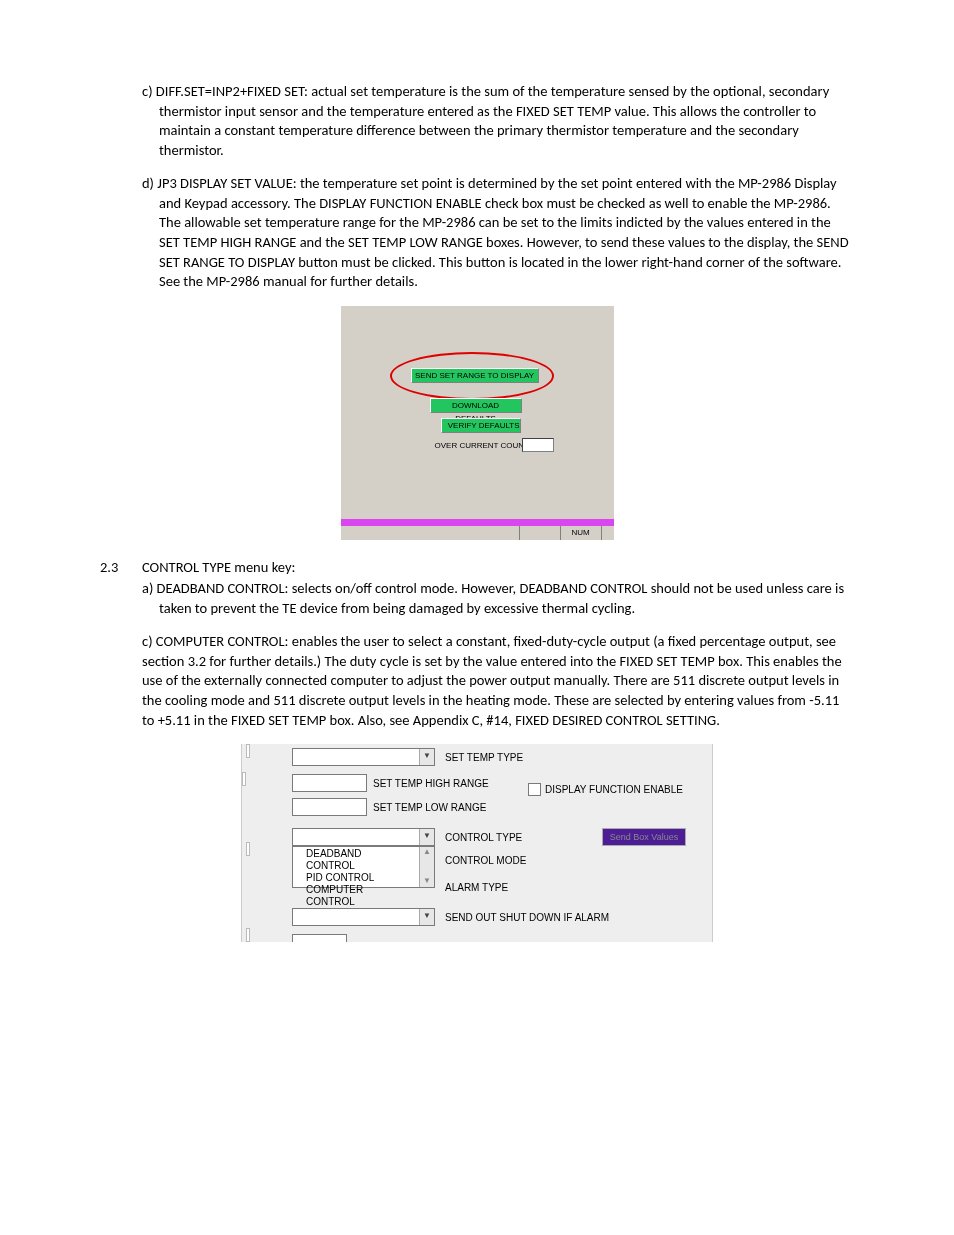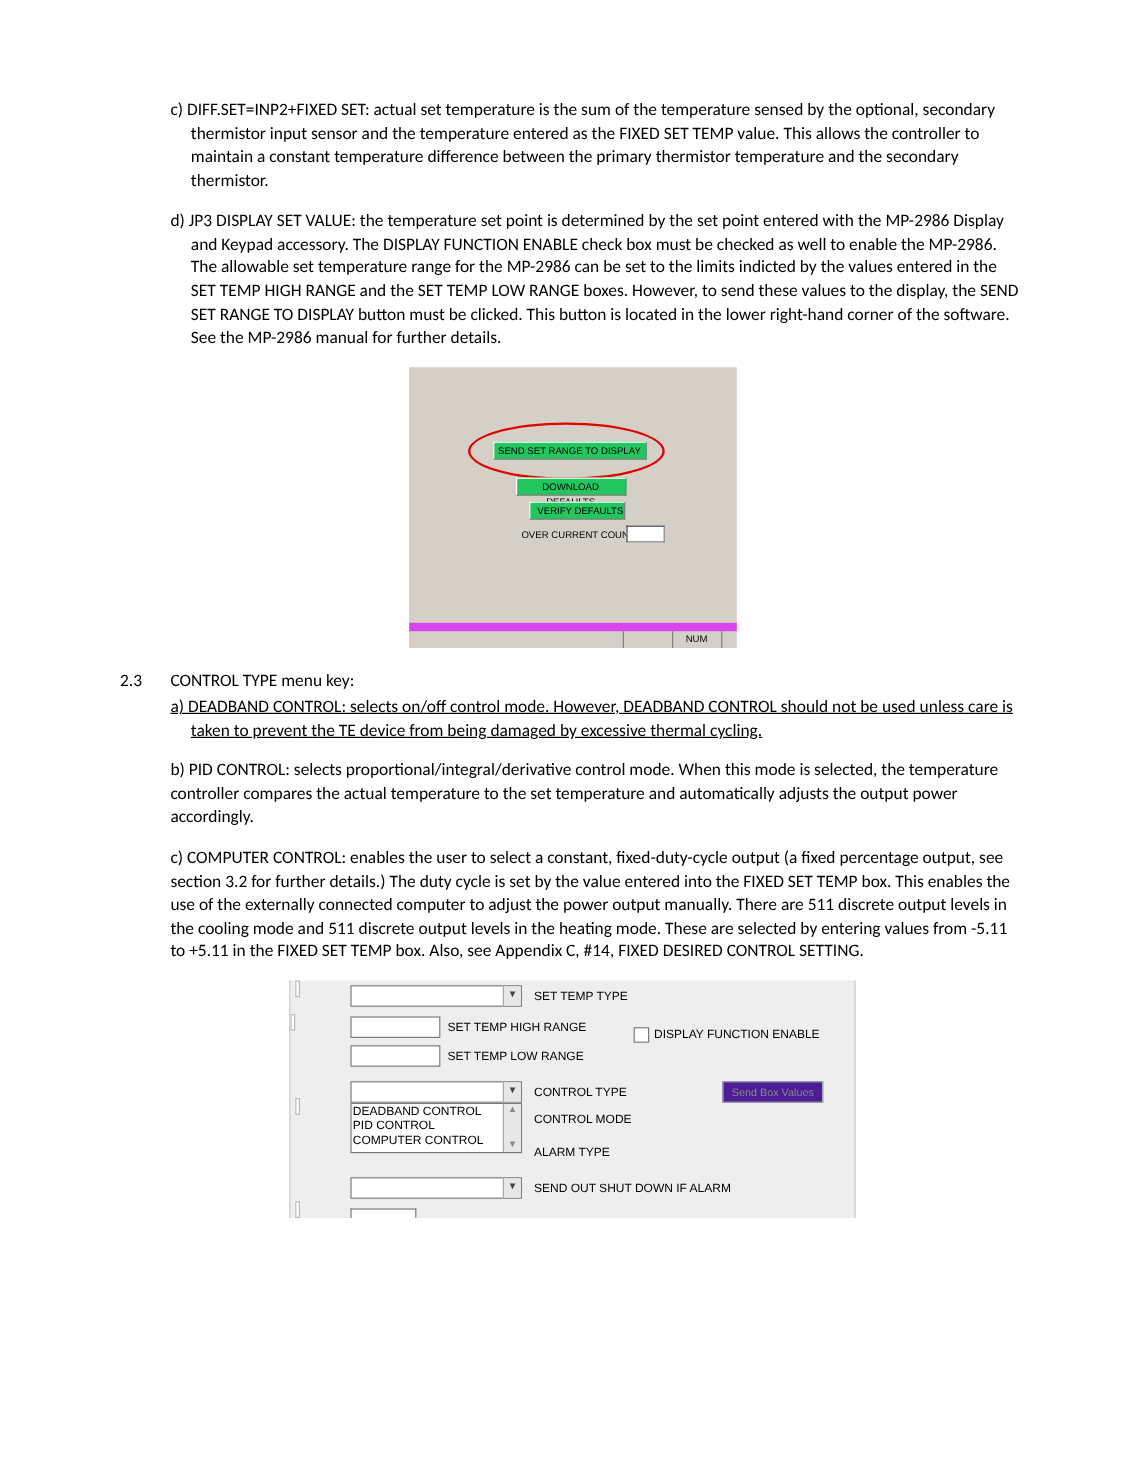--- a/index.html
+++ b/index.html
@@ -148,21 +148,21 @@
   .chkbox {
     width: 11px; height: 11px;
     background: #fff;
     border: 1px solid #7a7a7a;
     display: inline-block;
   }
   .listbox {
     display: flex;
     flex-direction: row;
   }
-  .list-items { flex: 1; padding: 1px 1px; font-size: 10px; line-height: 12px; }
+  .list-items { flex: 1; padding: 1px 13px; font-size: 10px; line-height: 12px; }
   .scroll {
     width: 14px;
     background: #e7e7e7;
     border-left: 1px solid #aaa;
     display: flex;
     flex-direction: column;
     justify-content: space-between;
     align-items: center;
     font-size: 8px;
     color: #888;
@@ -206,25 +206,24 @@
       <div class="status-cell"></div>
       <div class="status-cell">NUM</div>
       <div class="status-cell" style="width:12px;"></div>
     </div>
   </div>
 
   <div class="section-row">
     <div class="sec-num">2.3</div>
     <div class="sec-body">
       <div>CONTROL TYPE menu key:</div>
-      <p class="para" style="margin-left:0; text-indent:-17px; padding-left:17px; margin-top:2px;text-decoration:underline;">a) DEADBAND CONTROL:  selects on/off control mode. However, DEADBAND CONTROL should not be used unless care is taken to prevent the TE device from being damaged by excessive thermal cycling.</p>
+      <p class="para" style="margin-left:0; text-indent:-17px; padding-left:17px; margin-top:2px;">a) DEADBAND CONTROL:  selects on/off control mode. However, DEADBAND CONTROL should not be used unless care is taken to prevent the TE device from being damaged by excessive thermal cycling.</p>
     </div>
   </div>
 
-  <p class="para indent-sub">b) PID CONTROL: selects proportional/integral/derivative control mode. When this mode is selected, the temperature controller compares the actual temperature to the set temperature and automatically adjusts the output power accordingly.</p>
 
   <p class="para indent-sub">c) COMPUTER CONTROL:  enables the user to select a constant, fixed-duty-cycle output (a fixed percentage output, see section 3.2 for further details.) The duty cycle is set by the value entered into the FIXED SET TEMP box.  This enables the use of the externally connected computer to adjust the power output manually. There are 511 discrete output levels in the cooling mode and 511 discrete output levels in the heating mode.  These are selected by entering values from -5.11 to +5.11 in the FIXED SET TEMP box.  Also, see Appendix C, #14, FIXED DESIRED CONTROL SETTING.</p>
 
   <div class="fig2">
     <div class="leftmark" style="left:4px; top:0; height:14px;"></div>
     <div class="leftmark" style="left:0; top:28px; height:14px;"></div>
     <div class="leftmark" style="left:4px; top:98px; height:14px;"></div>
     <div class="leftmark" style="left:4px; top:184px; height:14px;"></div>
 
     <div class="combo" style="left:50px; top:4px; width:143px;">

